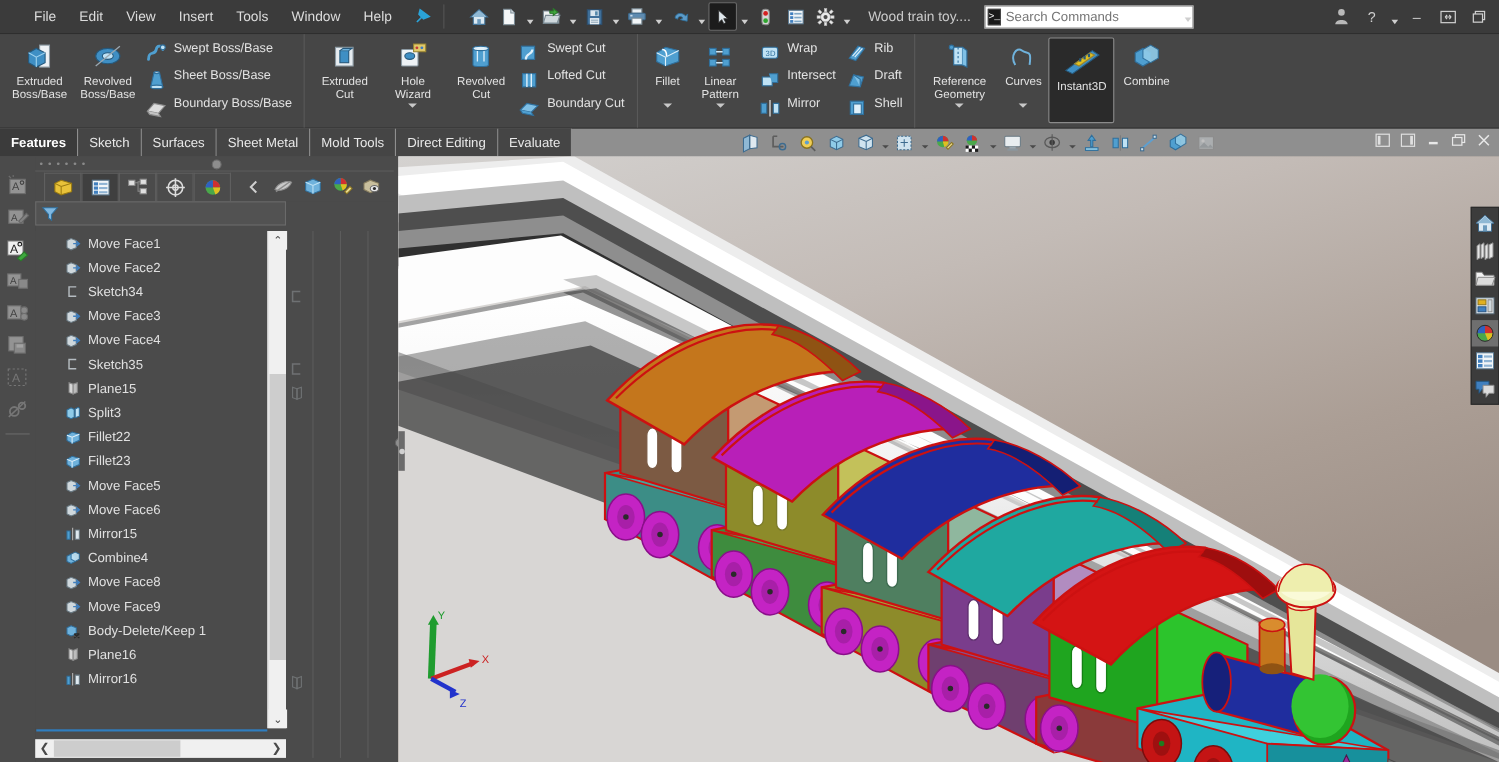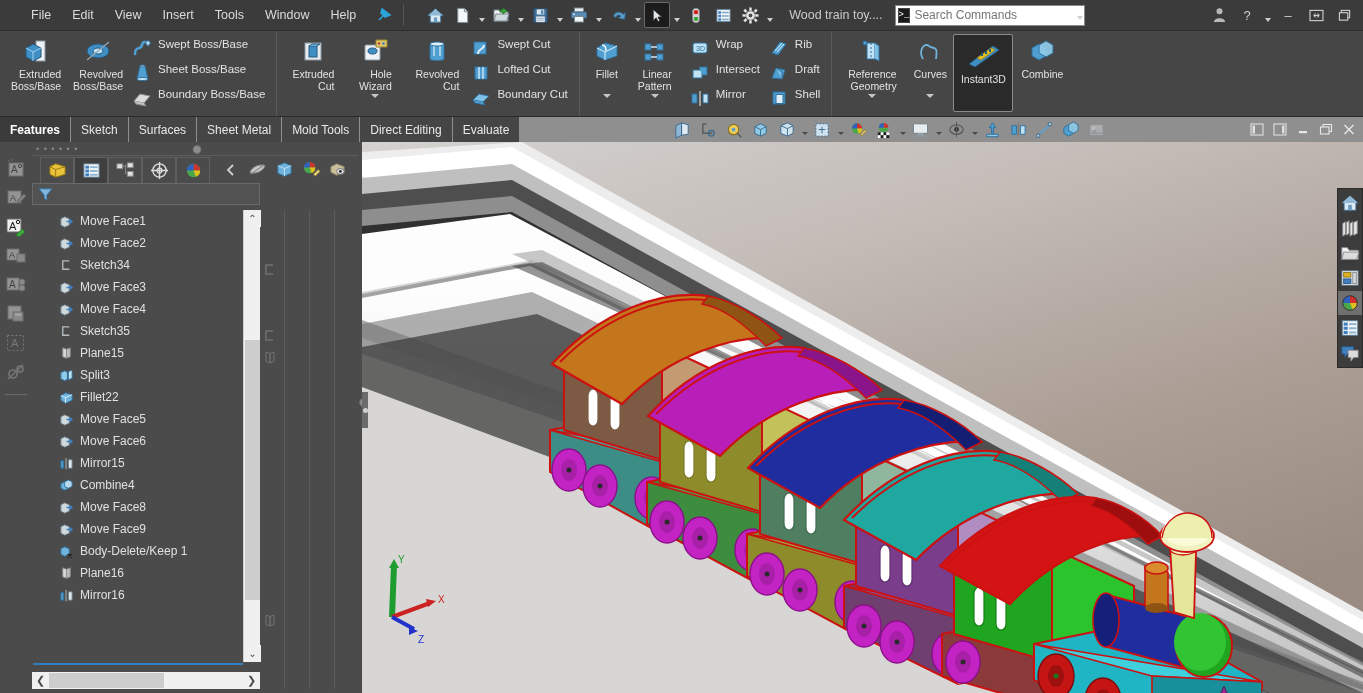--- a/index.html
+++ b/index.html
@@ -63,31 +63,31 @@
     background: #464646; display: flex; align-items: stretch;
     border-bottom: 1px solid #2b2b2b;
   }
   .rgroup { display: flex; align-items: flex-start; padding: 3px 5px 0 5px; border-right: 1px solid #595959; }
   .rbig {
     width: 62px; display: flex; flex-direction: column; align-items: center;
     padding-top: 3px; cursor: default; border-radius: 2px;
   }
   .rbig.active { background: #2a2a2a; border: 1px solid #8a8a8a; }
   .rbig .ricon { height: 30px; display:flex; align-items:center; justify-content:center; }
-  .rbig .rlabel { font-size: 10.5px; line-height: 11.5px; text-align: right; color: #e2e2e2; margin-top: 2px; }
+  .rbig .rlabel { font-size: 10.5px; line-height: 11.5px; text-align: center; color: #e2e2e2; margin-top: 2px; }
   .rdrop { margin-top: 2px; width: 0; height: 0; border-left: 4px solid transparent; border-right: 4px solid transparent; border-top: 4px solid #c8c8c8; }
   .rcol { display: flex; flex-direction: column; gap: 1px; padding-top: 2px; }
   .rsmall { display: flex; align-items: flex-start; gap: 5px; padding: 2px 6px 2px 2px; cursor: default; border-radius:2px; }
   .rsmall .rlabel { font-size: 11.5px; color: #e2e2e2; white-space: nowrap; }
   .sicon { width: 22px; height: 20px; display: flex; align-items: center; justify-content: center; flex: 0 0 22px;}
 
   
   #tabbar {
     position: absolute; left: 0; top: 117px; width: 1363px; height: 25px;
-    background: #8f8f8f; display: flex; align-items: center;
+    background: #8f8f8f; display: flex; align-items: flex-start;
   }
   #tabs { display: flex; align-items: flex-end; height: 25px; }
   .tab {
     height: 25px; padding: 0 10px; display: flex; align-items: center;
     font-size: 12px; color: #e8e8e8; background: #454545; cursor: default;
     border-right: 1px solid #8f8f8f;
   }
   .tab.active { background: #3b3b3b; color: #ffffff; font-weight: bold; }
   #viewtools { display: flex; align-items: center; gap: 1px; margin-left: 150px; height: 25px; }
   .vicon { width: 25px; height: 23px; display: flex; align-items: center; justify-content: center; cursor: default; }
@@ -989,20 +989,29 @@
         <span>Split3</span>
       </div>
     <div class="tnode">
         <span class="tico">
           <svg width="15" height="15" viewBox="0 0 16 16">
             <path d="M2 6 L7 3 L14 5 L14 11 L7 14 L2 11 Z" fill="#6fb2dc" stroke="#2f6f9c"></path>
             <path d="M2 6 L7 8 L14 5 M7 8 V14" fill="none" stroke="#dff0fa"></path>
           </svg>
         </span>
         <span>Fillet22</span>
+      </div>
+    <div class="tnode">
+        <span class="tico">
+          <svg width="15" height="15" viewBox="0 0 16 16">
+            <path d="M2 6 L7 3 L14 5 L14 11 L7 14 L2 11 Z" fill="#6fb2dc" stroke="#2f6f9c"></path>
+            <path d="M2 6 L7 8 L14 5 M7 8 V14" fill="none" stroke="#dff0fa"></path>
+          </svg>
+        </span>
+        <span>Fillet23</span>
       </div>
     <div class="tnode">
         <span class="tico">
           <svg width="15" height="15" viewBox="0 0 16 16">
             <path d="M2 5 L6 3 L11 5 L11 12 L6 14 L2 12 Z" fill="#cfd8dd" stroke="#6a7a84"></path>
             <path d="M8 8 L14 8 M11 5.5 L14 8 L11 10.5" stroke="#3f7fbf" stroke-width="1.4" fill="none"></path>
           </svg>
         </span>
         <span>Move Face5</span>
       </div>

